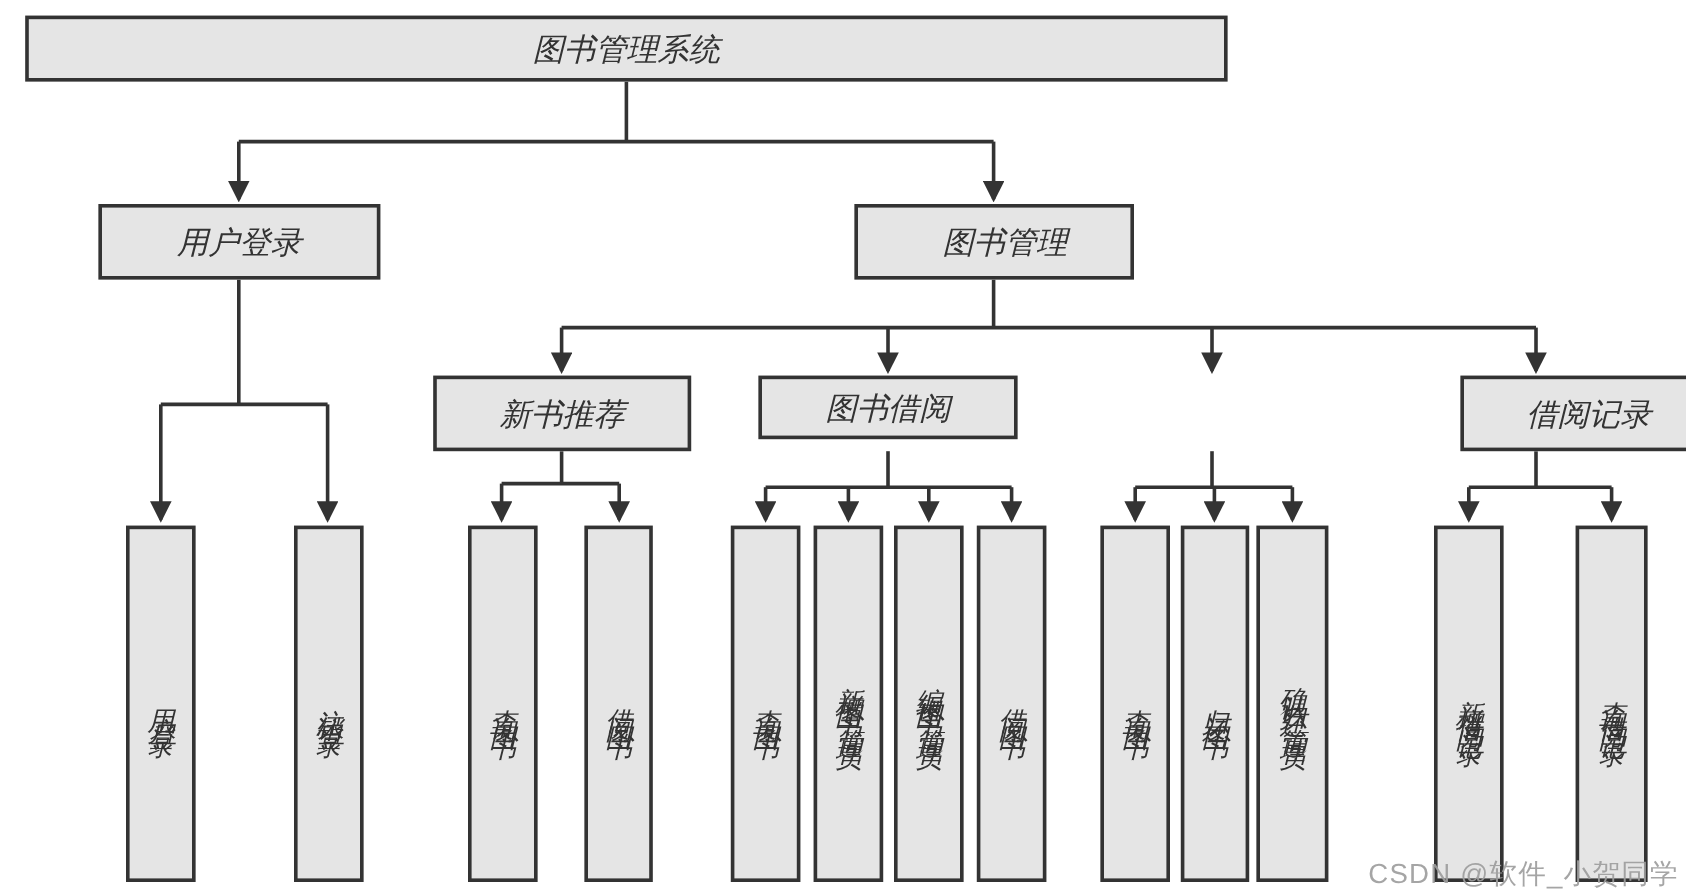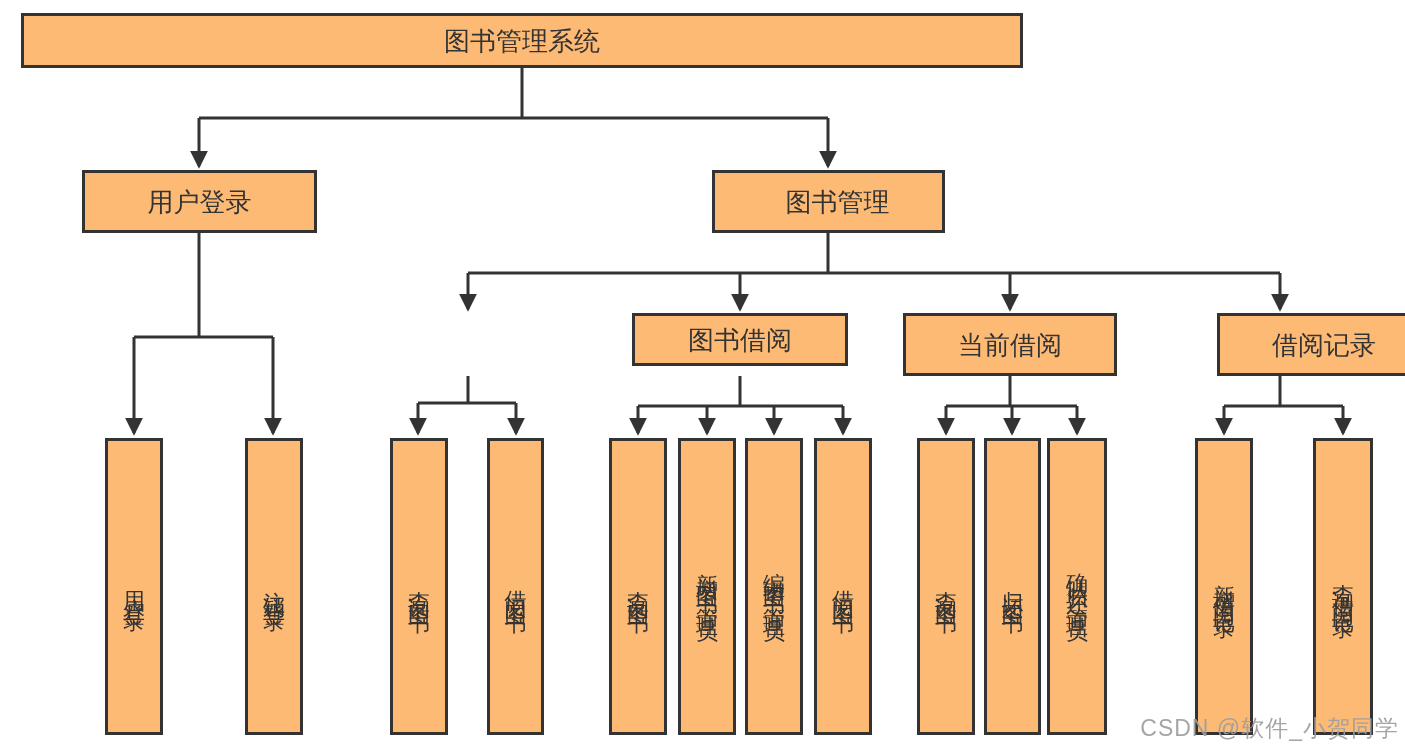--- a/index.html
+++ b/index.html
@@ -35,28 +35,29 @@
     marker-end:url(#ah);
   }
   #ah path{
     fill:var(--line);
     stroke:none;
   }
   .node{
     position:absolute;
     box-sizing:border-box;
     border:3px solid var(--line);
-    background:#fdba74;
+    background:#e5e5e5;
     display:flex;
     align-items:center;
     justify-content:center;
     color:var(--text);
     font-size:26px;
     line-height:1;
     white-space:nowrap;
+    font-style:italic;
   }
   .node.v{
     font-size:22px;
   }
   .node.v .lbl{
     writing-mode:vertical-rl;
     text-orientation:mixed;
     letter-spacing:7px;
     white-space:normal;
   }
@@ -135,26 +136,26 @@
     <span class="lbl">图书管理系统</span>
   </div>
 
   <div class="node" style="left:82px;top:170px;width:235px;height:63px;">
     <span class="lbl">用户登录</span>
   </div>
   <div class="node" style="left:712px;top:170px;width:233px;height:63px;padding-left:18px;">
     <span class="lbl">图书管理</span>
   </div>
 
+  <div class="node" style="left:361px;top:313px;width:215px;height:63px;">
+    <span class="lbl">新书推荐</span>
+  </div>
   <div class="node" style="left:632px;top:313px;width:216px;height:53px;">
     <span class="lbl">图书借阅</span>
   </div>
-  <div class="node" style="left:903px;top:313px;width:214px;height:63px;">
-    <span class="lbl">当前借阅</span>
-  </div>
   <div class="node" style="left:1173px;top:313px;width:214px;height:63px;margin-left:44px;">
     <span class="lbl">借阅记录</span>
   </div>
 
   <div class="node v" style="left:105px;top:438px;width:58px;height:297px;">
     <span class="lbl">用户登录</span>
   </div>
   <div class="node v" style="left:245px;top:438px;width:58px;height:297px;">
     <span class="lbl">注销登录</span>
   </div>

